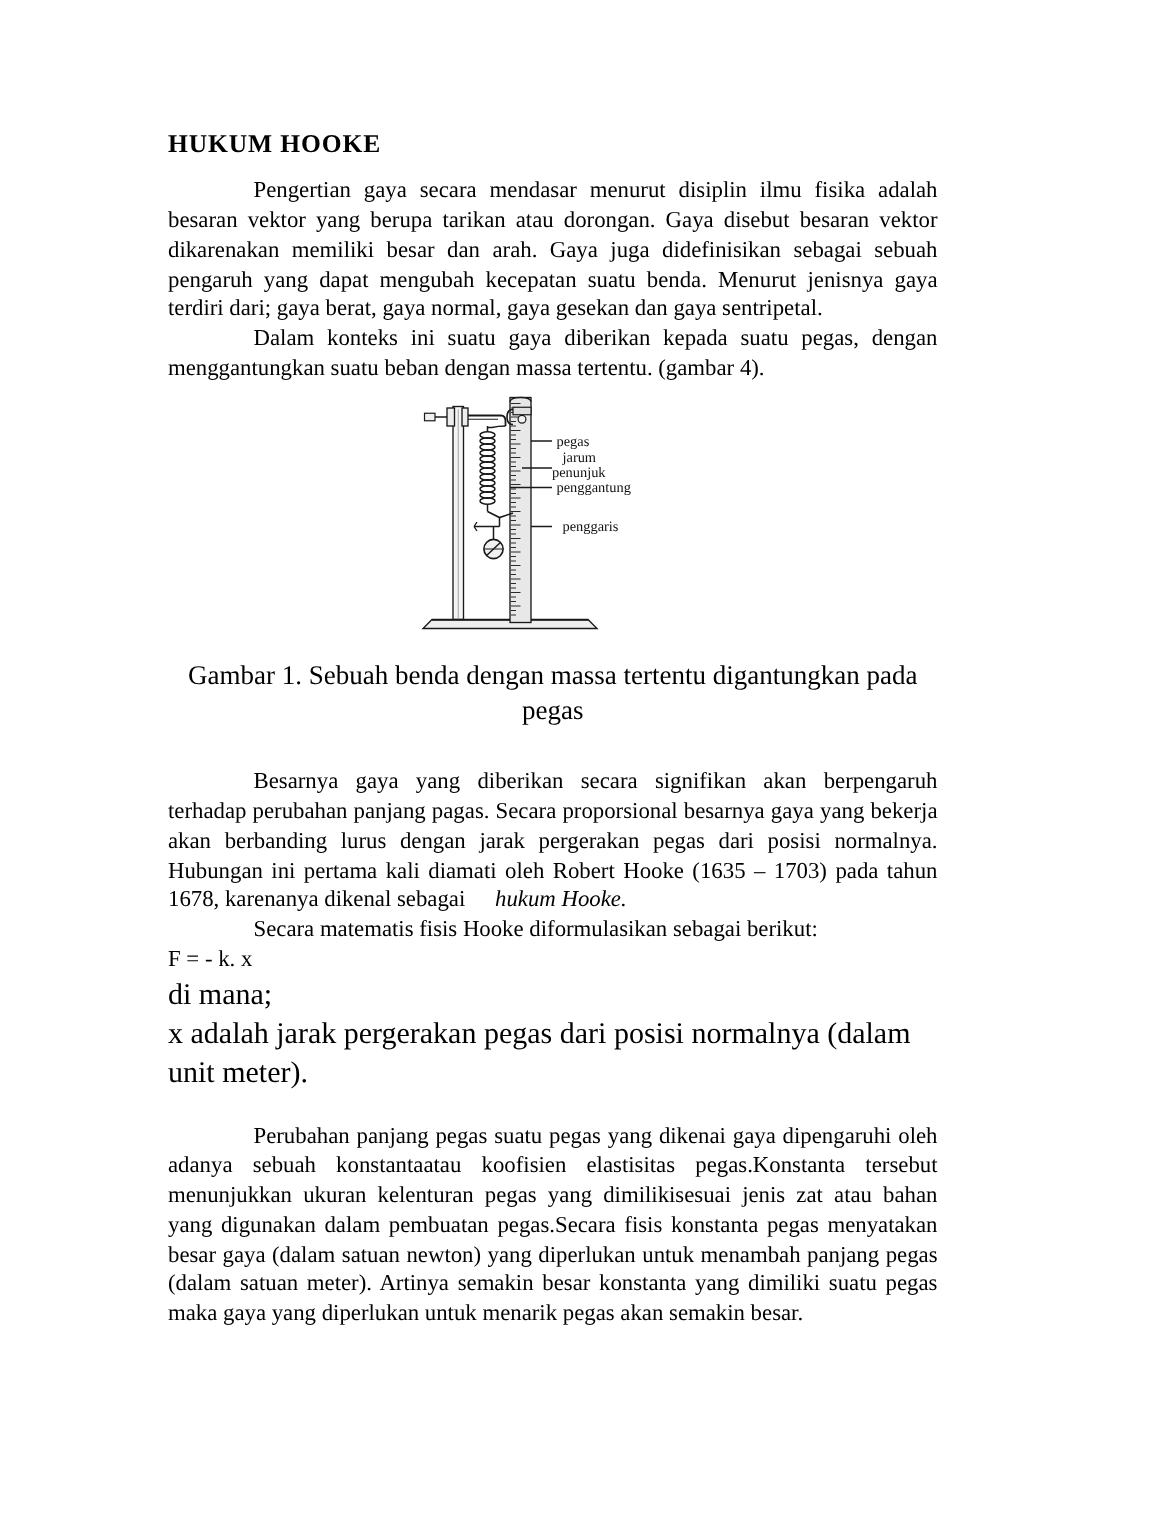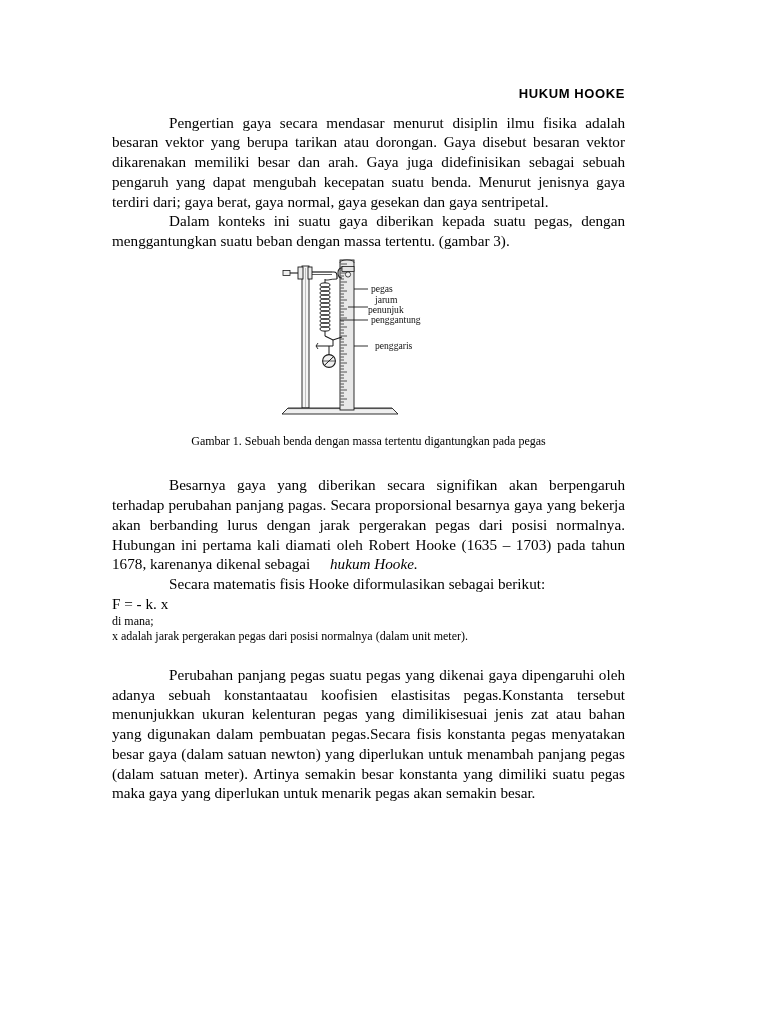--- a/index.html
+++ b/index.html
@@ -26,25 +26,25 @@
   }
 
   .content {
     position: absolute;
     left: 112px;
     top: 86px;
     width: 513px;
   }
 
   .doc-title {
-    font-family: Liberation Sans, sans-serif;
+    font-family: Liberation Serif, serif;
     font-weight: bold;
-    font-size: 13px;
+    font-size: 17px;
     letter-spacing: 0.6px;
-    text-align: right;
+    text-align: left;
     margin: 0 0 11px 0;
     line-height: 1.2;
   }
 
   p.para {
     margin: 0;
     font-size: 15.2px;
     line-height: 1.30;
     text-align: justify;
     text-indent: 57px;
@@ -57,29 +57,29 @@
     margin: 0;
     font-size: 15.2px;
     line-height: 1.30;
     text-align: left;
     text-indent: 0;
     padding-right: 10px;
   }
 
   .deflines {
     margin: 0;
-    font-size: 12px;
+    font-size: 20px;
     line-height: 1.30;
     text-align: left;
     text-indent: 0;
   }
 
   .caption {
     margin: 0;
-    font-size: 12px;
+    font-size: 18px;
     line-height: 1.30;
     text-align: center;
     text-indent: 0;
   }
   .spacer-md { height: 20px; }
   .spacer-lg { height: 26px; }
 
   
   .figure-wrap {
     position: relative;
@@ -100,21 +100,21 @@
 <body>
 
 <div class="page">
   <div class="content">
 
     <h1 class="doc-title">HUKUM HOOKE</h1>
 
 
     <p class="para">Pengertian gaya secara mendasar menurut disiplin ilmu fisika adalah besaran vektor yang berupa tarikan atau dorongan. Gaya disebut besaran vektor dikarenakan memiliki besar dan arah. Gaya juga didefinisikan sebagai sebuah pengaruh yang dapat mengubah kecepatan suatu benda. Menurut jenisnya gaya terdiri dari; gaya berat, gaya normal, gaya gesekan dan gaya sentripetal.</p>
 
-    <p class="para">Dalam konteks ini suatu gaya diberikan kepada suatu pegas, dengan menggantungkan suatu beban dengan massa tertentu. (gambar 3).</p>
+    <p class="para">Dalam konteks ini suatu gaya diberikan kepada suatu pegas, dengan menggantungkan suatu beban dengan massa tertentu. (gambar 4).</p>
 
     <div class="figure-wrap">
       <div class="figure-inner">
         <svg class="figure-svg" width="180" height="176" viewBox="0 0 180 176">
 
           <defs>
             <clipPath id="clipAll">
                 <rect x="0" y="0" width="180" height="176"></rect>
               </clipPath>
           </defs>

